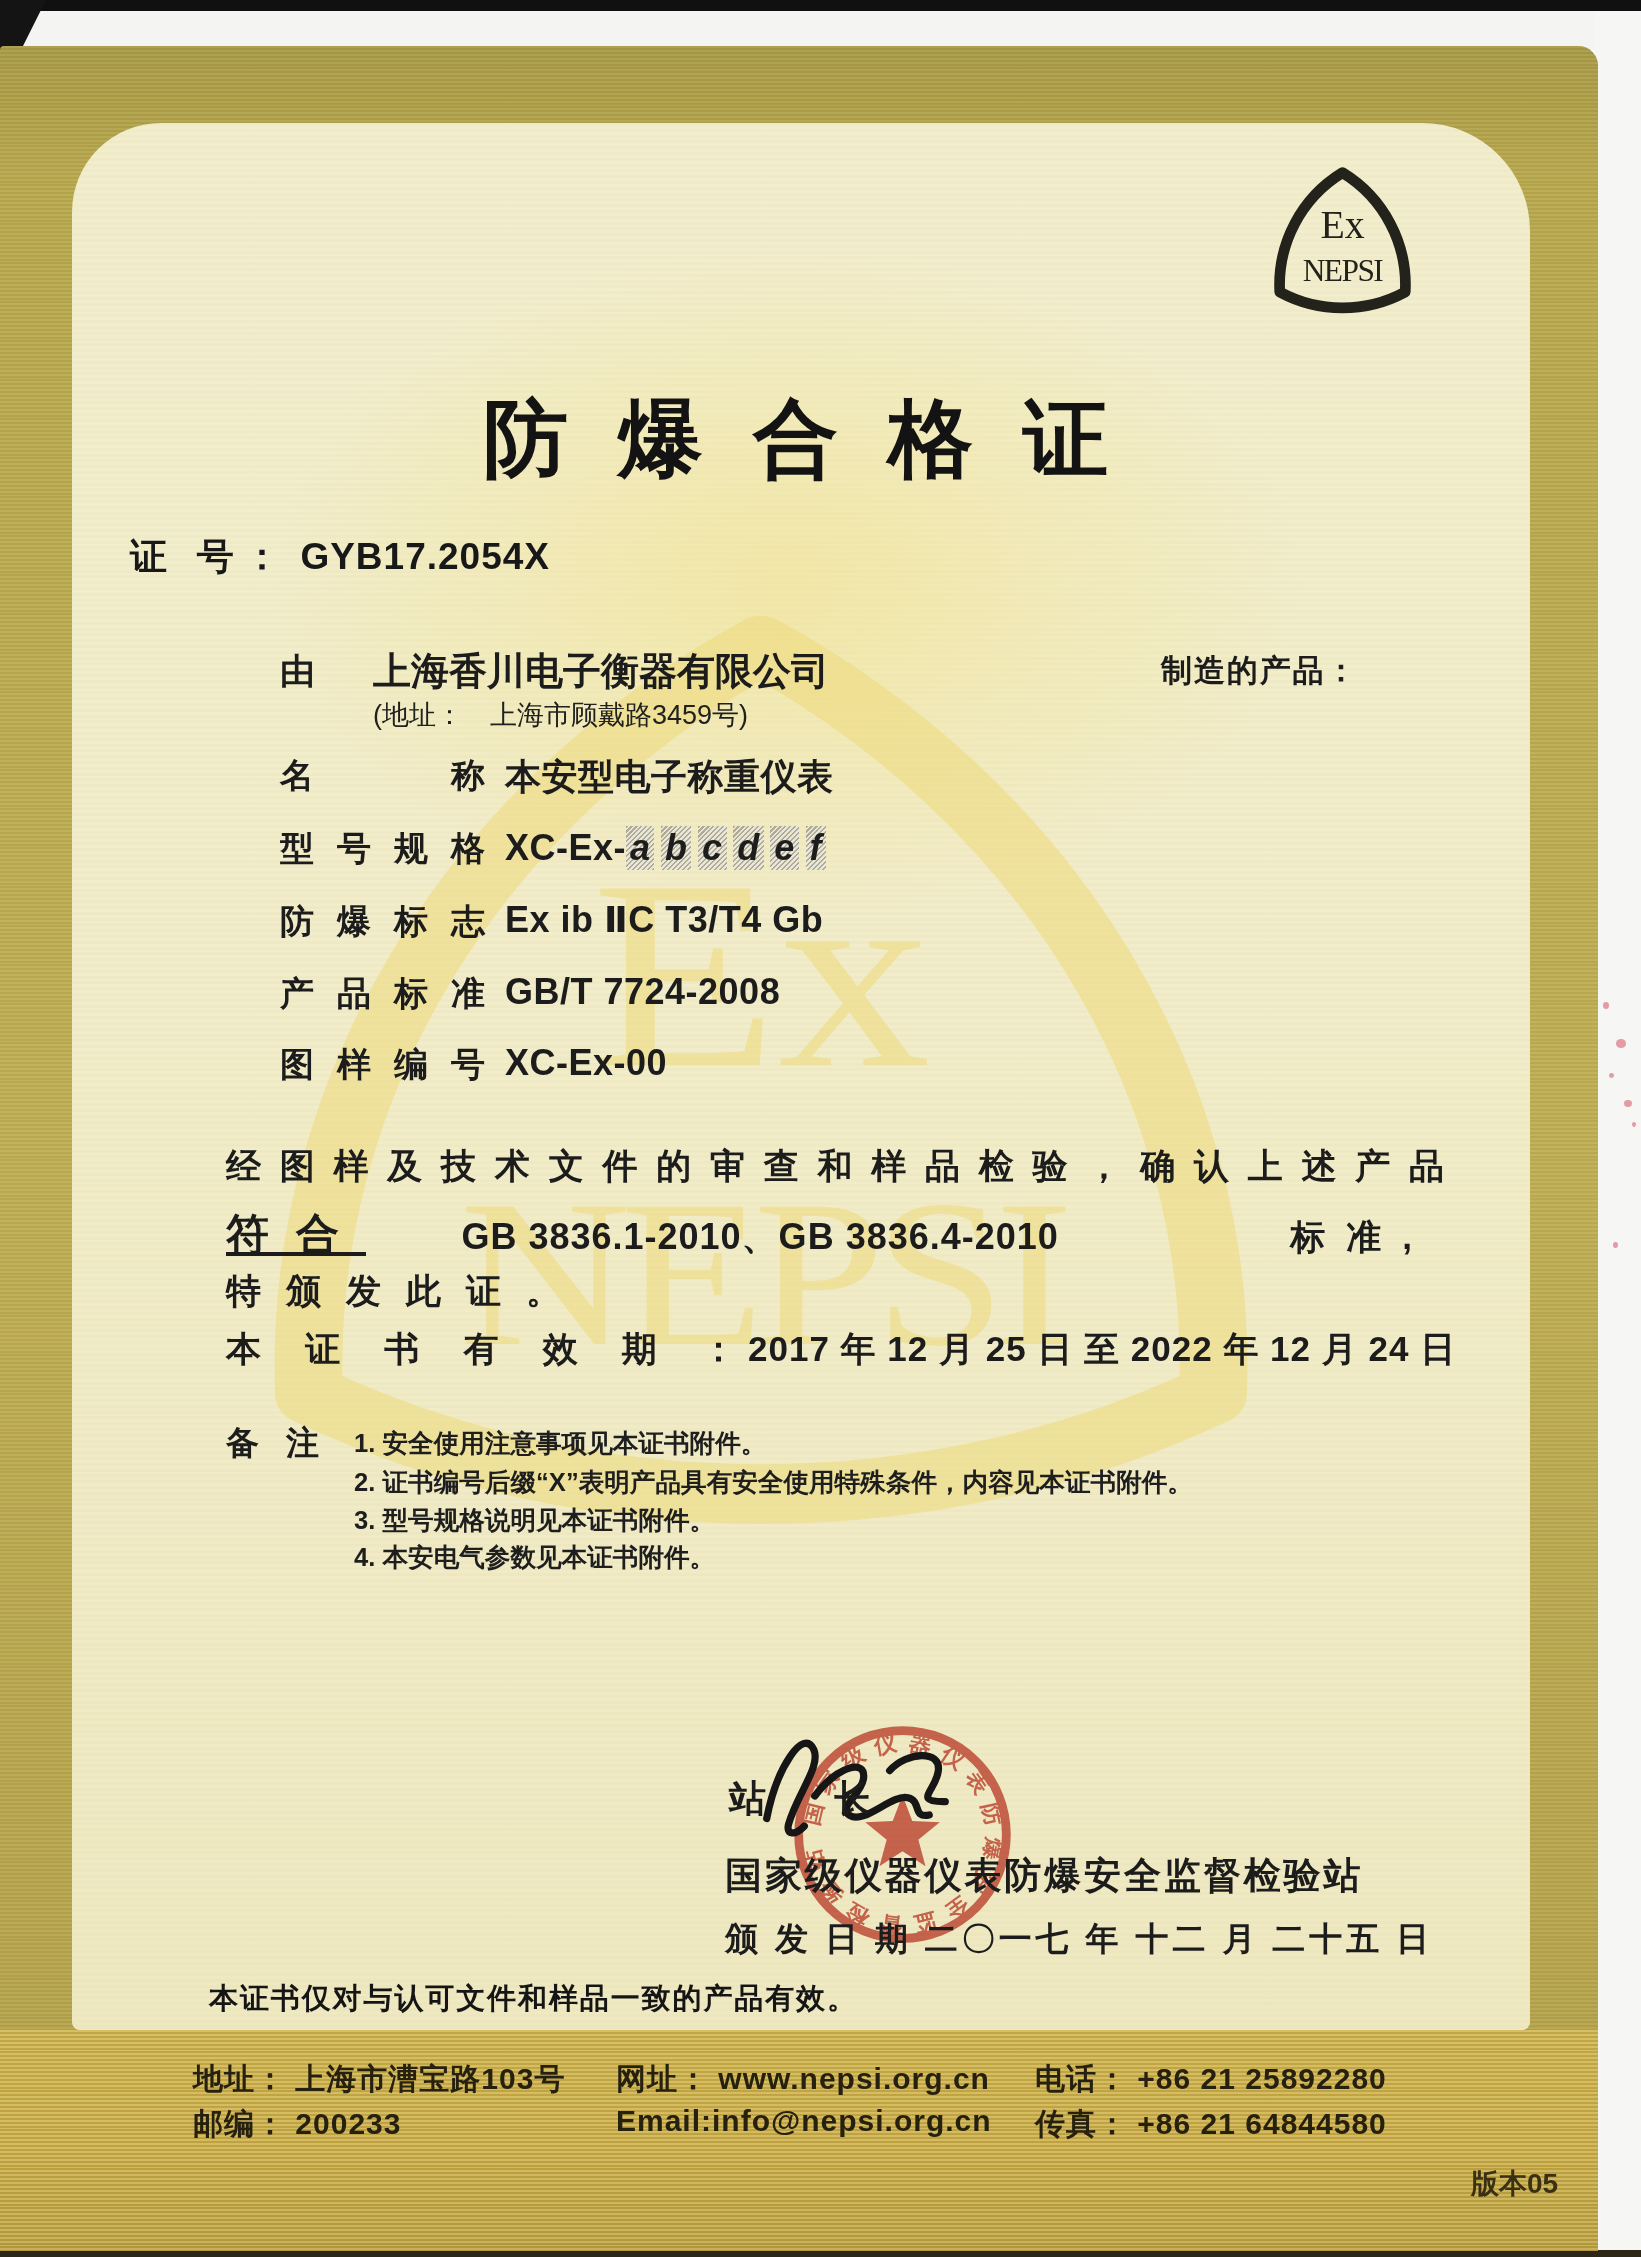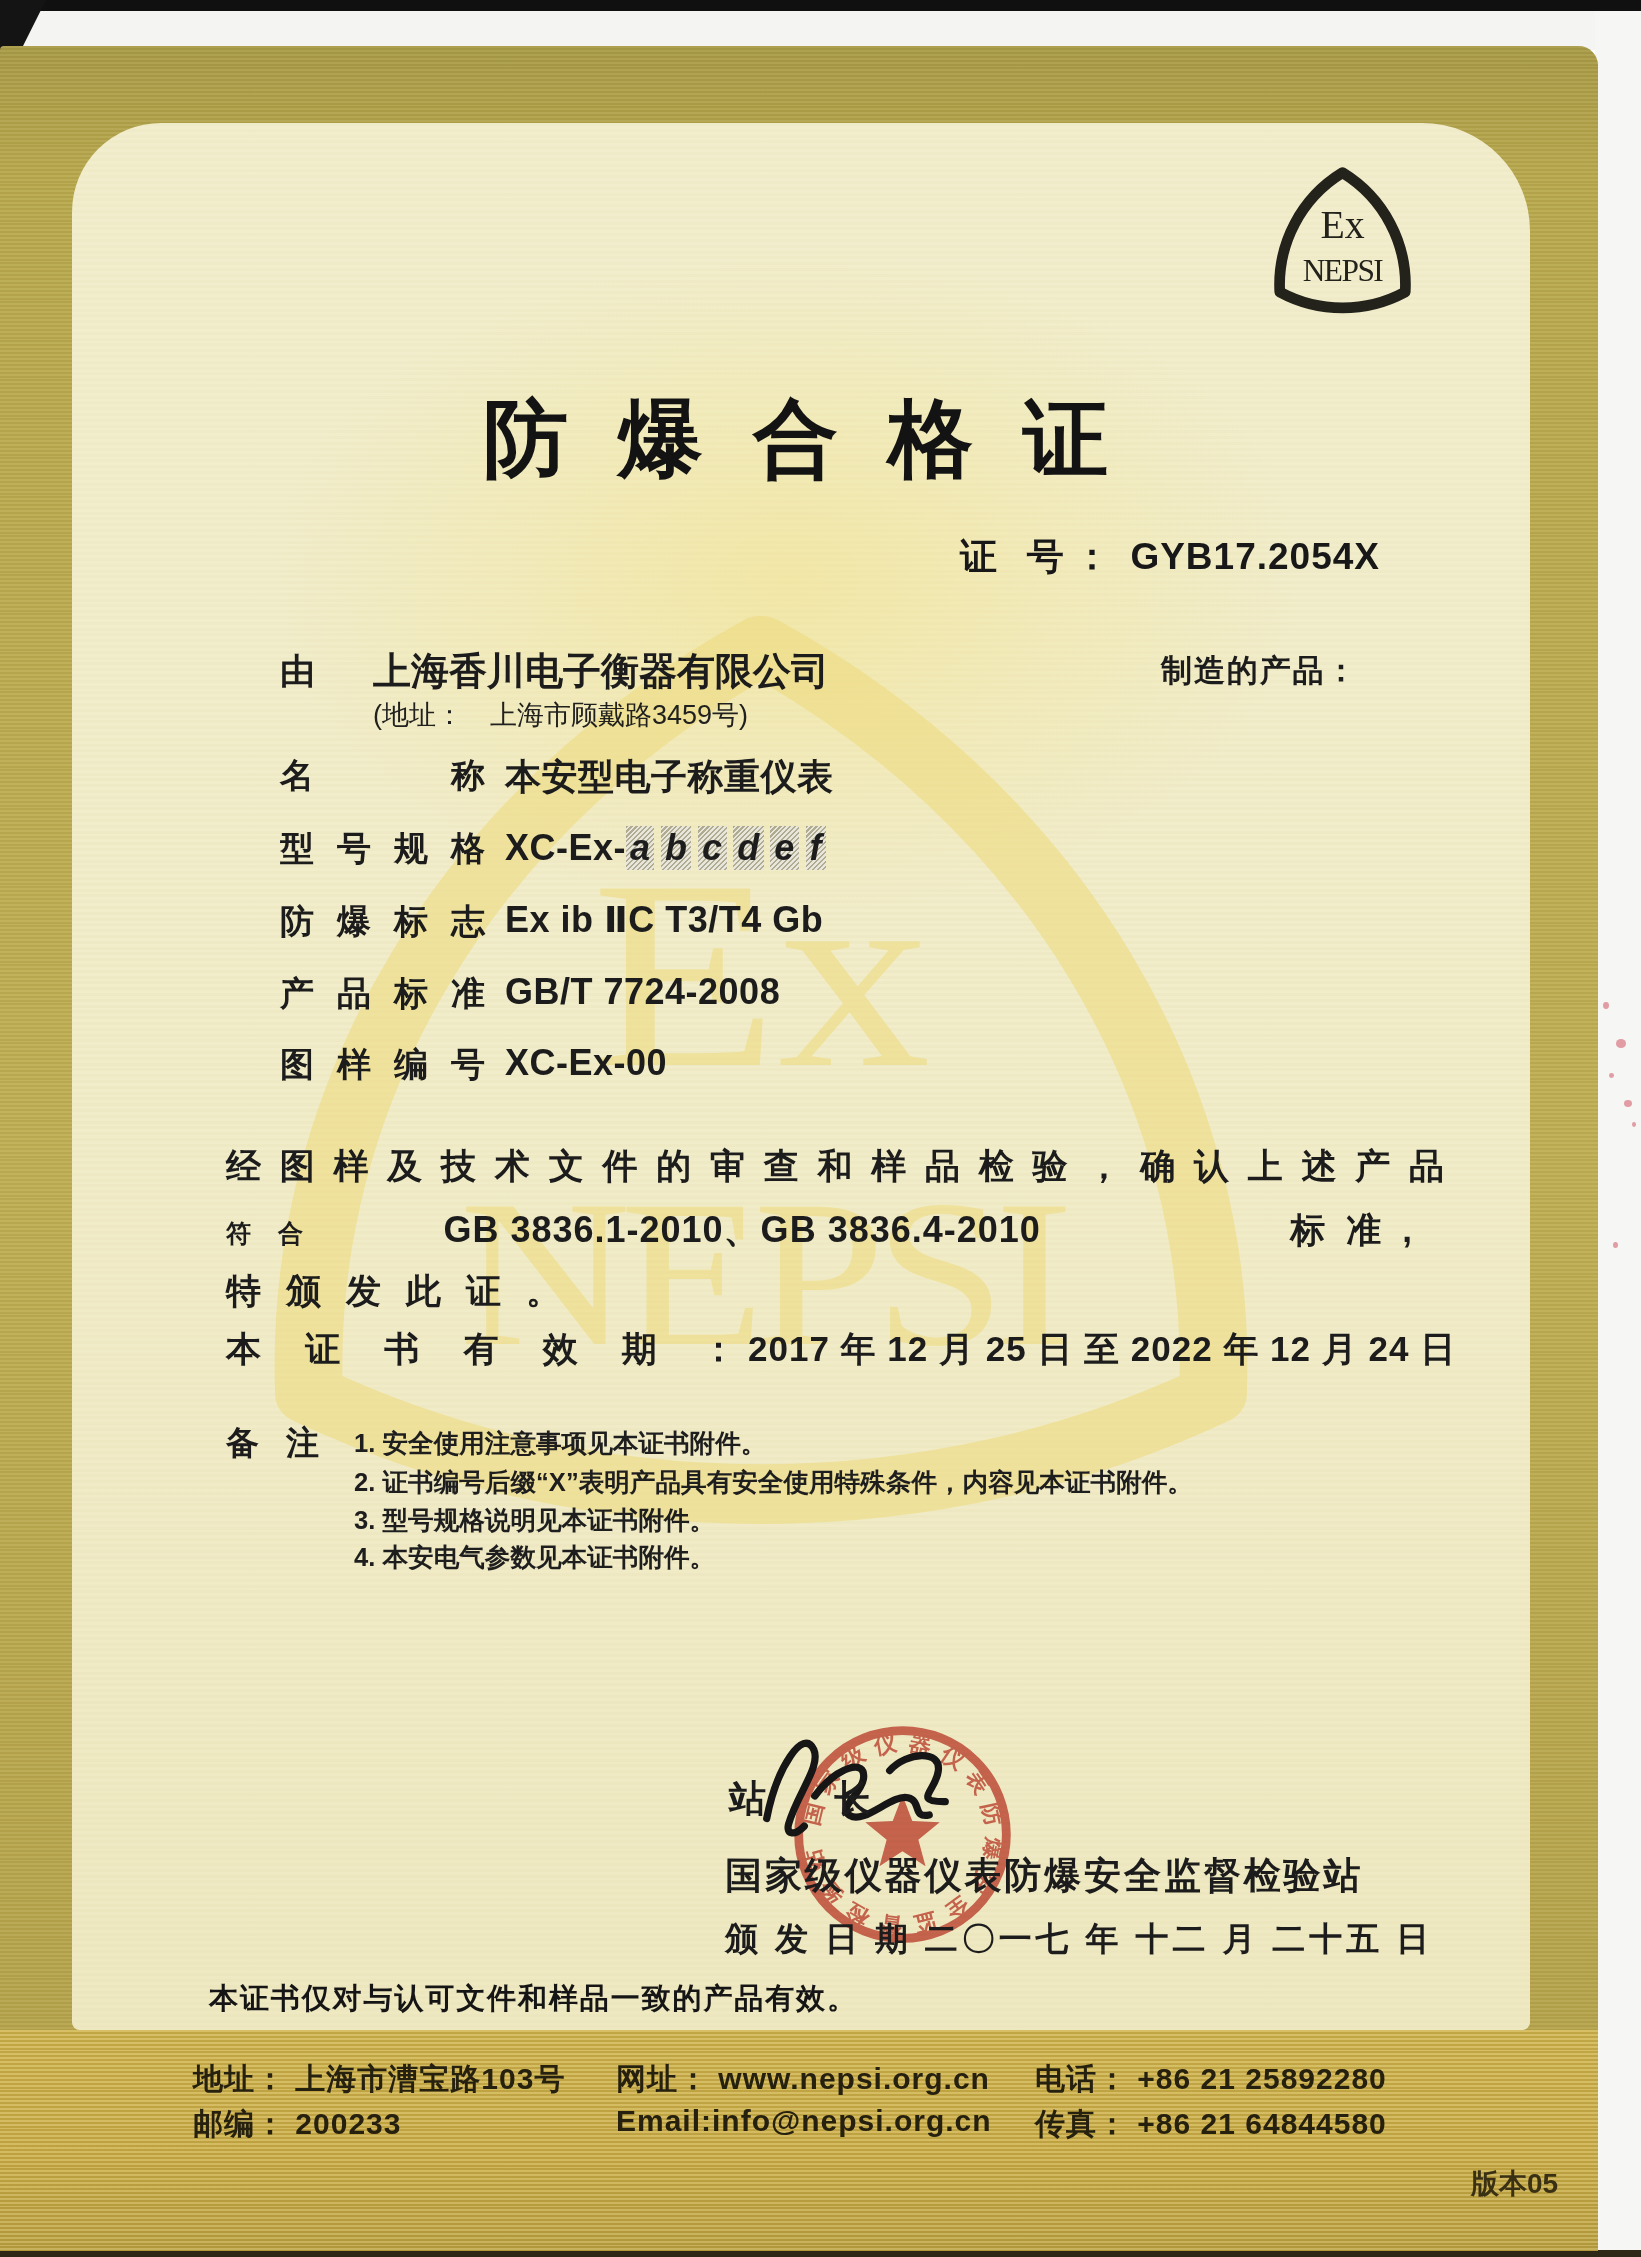--- a/index.html
+++ b/index.html
@@ -35,41 +35,41 @@
   .logo text{font-family:"Liberation Serif","DejaVu Serif",serif;fill:#23231c;}
 
   
   .watermark{left:124px;top:423px;width:1130px;height:1038px;opacity:.62;}
   .watermark svg{width:100%;height:100%;}
   .watermark text{font-family:"Liberation Serif","DejaVu Serif",serif;fill:#eedc82;}
 
   
   .title{left:0;top:259px;width:1458px;text-align:center;font-size:85px;font-weight:bold;
          letter-spacing:50px;text-indent:39px;color:#131313;}
-  .certno{left:0;top:409px;width:1308px;text-align:right;font-size:37px;text-indent:58px;color:#181818;}
+  .certno{left:0;top:409px;width:1308px;text-align:left;font-size:37px;text-indent:58px;color:#181818;}
   .certno .lbl{letter-spacing:9.7px;font-weight:600;}
   .certno .num{font-weight:bold;letter-spacing:1px;}
   .by{left:208px;top:525px;font-size:35px;font-weight:600;}
   .company{left:301px;top:523px;font-size:38px;font-weight:600;}
   .made{left:1089px;top:527px;font-size:31px;font-weight:600;letter-spacing:1.9px;}
   .addr{left:301px;top:574px;font-size:27px;font-weight:500;color:#20201e;}
 
   
   .flabel{left:208px;width:205px;font-size:34px;font-weight:600;text-align:justify;text-align-last:justify;}
   .fvalue{left:433px;font-size:36px;font-weight:bold;letter-spacing:0.5px;}
   .r1{top:630px;} .r2{top:703px;} .r3{top:776px;} .r4{top:848px;} .r5{top:919px;}
   .redletter{display:inline-block;font-style:italic;font-weight:bold;padding:1px 3.9px;margin-right:6.8px;
      background:repeating-linear-gradient(135deg, rgba(70,70,66,.38) 0 1.5px, rgba(232,230,222,.92) 1.5px 3.5px);
      color:#1d1d1d;}
 
   
   .st1{left:154px;top:1020px;width:1218px;font-size:35px;font-weight:600;
        text-align:justify;text-align-last:justify;}
   .st2{left:154px;top:1083px;width:1207px;display:flex;justify-content:space-between;align-items:baseline;}
-  .st2 .pre{font-size:25px;font-weight:600;letter-spacing:27px;}
+  .st2 .pre{font-size:43px;font-weight:600;letter-spacing:27px;text-decoration:underline;}
   .st2 .gb{font-size:36px;font-weight:bold;letter-spacing:1px;transform:translateX(-68px);}
   .st2 .suf{font-size:35px;font-weight:600;letter-spacing:21px;}
   .st3{left:154px;top:1145px;font-size:35px;font-weight:600;letter-spacing:25px;}
   .st4l{left:154px;top:1203px;width:510px;font-size:35px;font-weight:600;
         text-align:justify;text-align-last:justify;}
   .st4v{left:676px;top:1203px;font-size:35px;font-weight:600;letter-spacing:1px;}
 
   
   .rk-label{left:154px;top:1298px;width:93px;font-size:33px;font-weight:600;
             text-align:justify;text-align-last:justify;}

